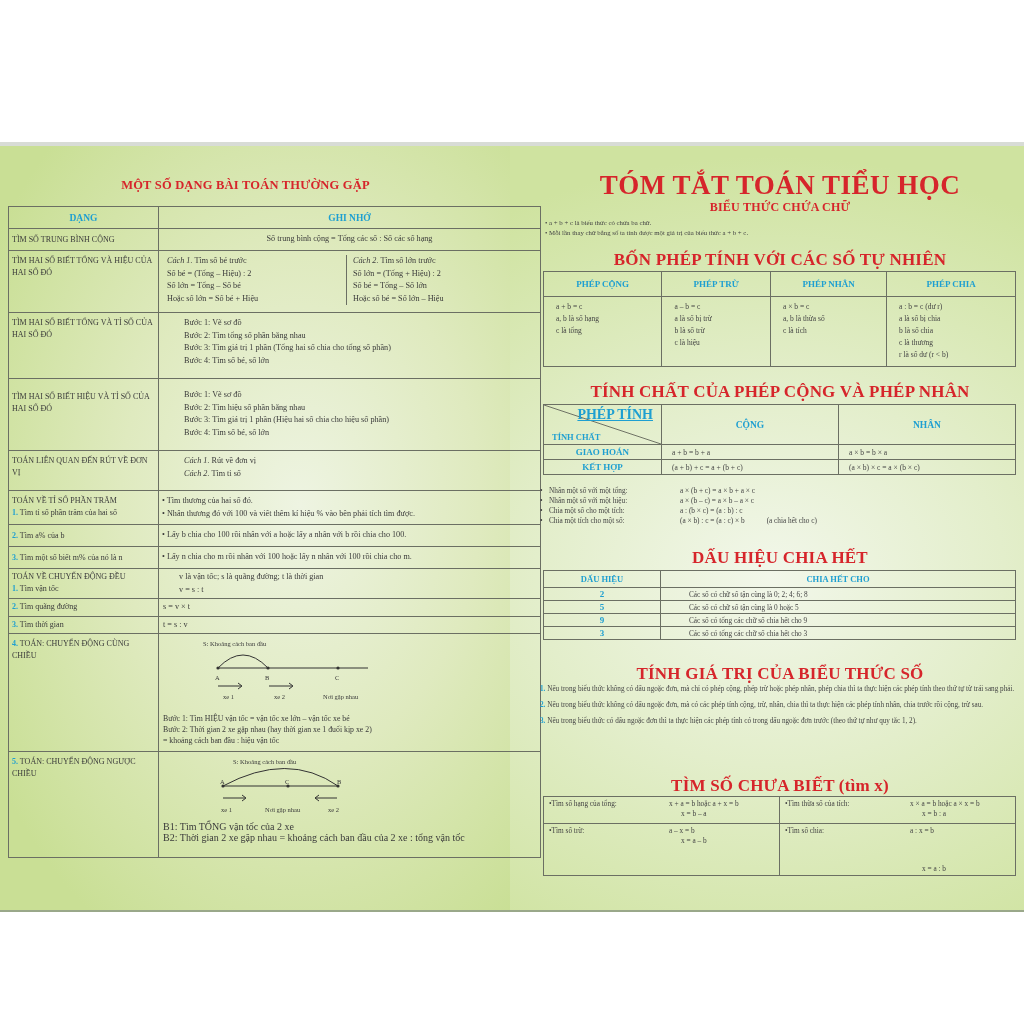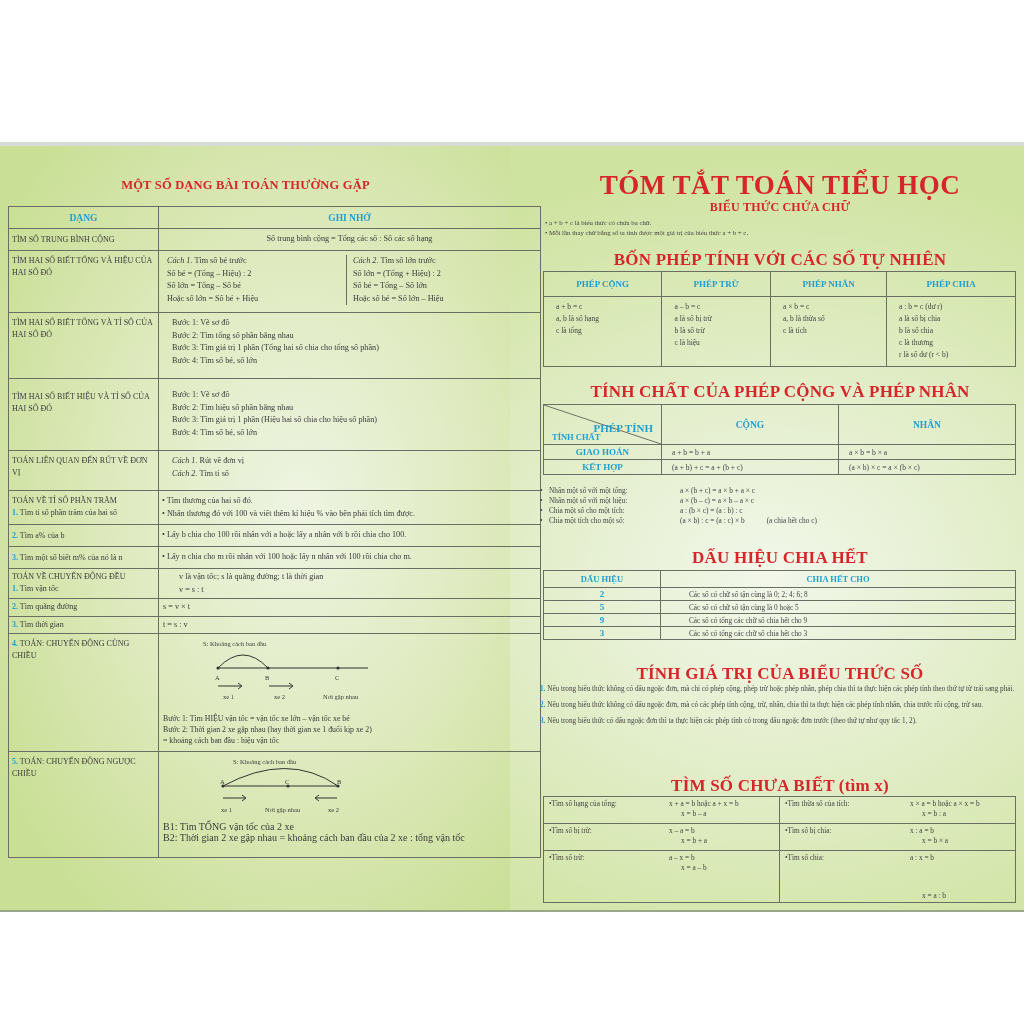--- a/index.html
+++ b/index.html
@@ -16,21 +16,21 @@
     background: radial-gradient(ellipse 360px 500px at 300px 360px, #eef4e2 0%, #dfeabf 50%, #c9df95 100%); }
   .red-title { color: #d6252b; font-weight: bold; text-align: center; letter-spacing: 0.2px; }
 
   
   #left-title { position:absolute; left:8px; top:32px; width:475px; font-size:12.5px; }
   table { border-collapse: collapse; }
   #left-table { position:absolute; left:8px; top:60px; width:533px; }
   #left-table td, #left-table th { border: 1.5px solid #6b6f63; vertical-align: top; }
   #left-table th { height: 22px; font-size: 9.5px; color: #1e9fd1; font-weight: bold; text-align:center; vertical-align: middle; }
   #left-table .c1 { width: 150px; padding: 4px 3px; font-size: 8px; line-height: 12px; color:#3a3a3a; text-transform: none; }
-  #left-table .c2 { padding: 4px 13px; font-size: 8.2px; line-height: 12.5px; color:#3a3a3a; }
+  #left-table .c2 { padding: 4px 25px; font-size: 8.2px; line-height: 12.5px; color:#3a3a3a; }
   .num { color: #1e9fd1; font-weight: bold; }
   .ital { font-style: italic; }
   .split { display:flex; }
   .split > div { flex:1; padding: 0 0; }
   .split > div + div { border-left: 1.5px solid #6b6f63; padding-left: 6px; }
   .diagram { position: relative; height: 75px; }
 
   
   #main-title { position:absolute; left:540px; top:24px; width:480px; font-size:27px; letter-spacing:0.5px; }
   #sub-title { position:absolute; left:540px; top:54px; width:480px; font-size:12px; }
@@ -43,21 +43,21 @@
   #ops-table td, #ops-table th { border: 1.2px solid #6b6f63; }
   #ops-table th { height: 25px; font-size: 9px; color:#1e9fd1; font-weight: bold; text-align:center; }
   #ops-table td { vertical-align: top; padding: 4px 12px; font-size: 7.5px; line-height: 12px; color:#444; height: 70px; }
 
   #prop-table { position:absolute; left:543px; top:258px; width:473px; }
   #prop-table td { border: 1.2px solid #6b6f63; font-size: 7.5px; color:#444; padding: 1px 10px; height: 15px; }
   #prop-table .hdr { height: 40px; font-size: 9.5px; color:#1e9fd1; font-weight:bold; text-align:center; }
   #prop-table .rowh { font-size: 9px; color:#1e9fd1; font-weight:bold; text-align:center; width:118px; padding: 1px 2px; }
   .diag-cell { position: relative; padding:0 !important; }
   .diag-cell .line { position:absolute; left:0; top:0; width:100%; height:100%; }
-  .diag-cell .tr { position:absolute; right:8px; top:17px; font-size: 11px; color:#1e9fd1; font-weight:bold; }
+  .diag-cell .tr { position:absolute; right:8px; top:2px; font-size: 14px; color:#1e9fd1; font-weight:bold;text-decoration:underline; }
   .diag-cell .bl { position:absolute; left:8px; bottom:2px; font-size: 8.5px; color:#1e9fd1; font-weight:bold; }
 
   #rules { position:absolute; left:540px; top:340px; width:460px; }
   .rule-row { display:flex; font-size:7.3px; line-height: 10px; color:#444; }
   .rule-row .lbl { width: 140px; padding-left: 9px; position:relative; }
   .rule-row .lbl::before { content:"\2022"; position:absolute; left:0; }
   .rule-row .note { margin-left: 22px; }
 
   #div-table { position:absolute; left:543px; top:424px; width:473px; }
   #div-table td { border: 1.2px solid #6b6f63; font-size: 7.3px; color:#444; height: 13px; padding: 0 28px; }
@@ -376,36 +376,20 @@
         <div class="xrow">
               <span class="xl" style="width:125px;">Tìm thừa số của tích:</span>
               <span class="xe">x × a = b    hoặc a × x = b</span>
             </div>
         <div class="xsub" style="padding-left:137px;">x = b : a</div>
       </td>
     </tr>
     <tr>
       <td>
         <div class="xrow">
-              <span class="xl">Tìm số bị trừ:</span>
-              <span class="xe">x – a = b</span>
-            </div>
-        <div class="xsub" style="padding-left:132px;">x = b + a</div>
-      </td>
-      <td>
-        <div class="xrow">
-              <span class="xl" style="width:125px;">Tìm số bị chia:</span>
-              <span class="xe">x : a = b</span>
-            </div>
-        <div class="xsub" style="padding-left:137px;">x = b × a</div>
-      </td>
-    </tr>
-    <tr>
-      <td>
-        <div class="xrow">
               <span class="xl">Tìm số trừ:</span>
               <span class="xe">a – x = b</span>
             </div>
         <div class="xsub" style="padding-left:132px;">x = a – b</div>
       </td>
       <td>
         <div class="xrow">
               <span class="xl" style="width:125px;">Tìm số chia:</span>
               <span class="xe">a : x = b</span>
             </div>

